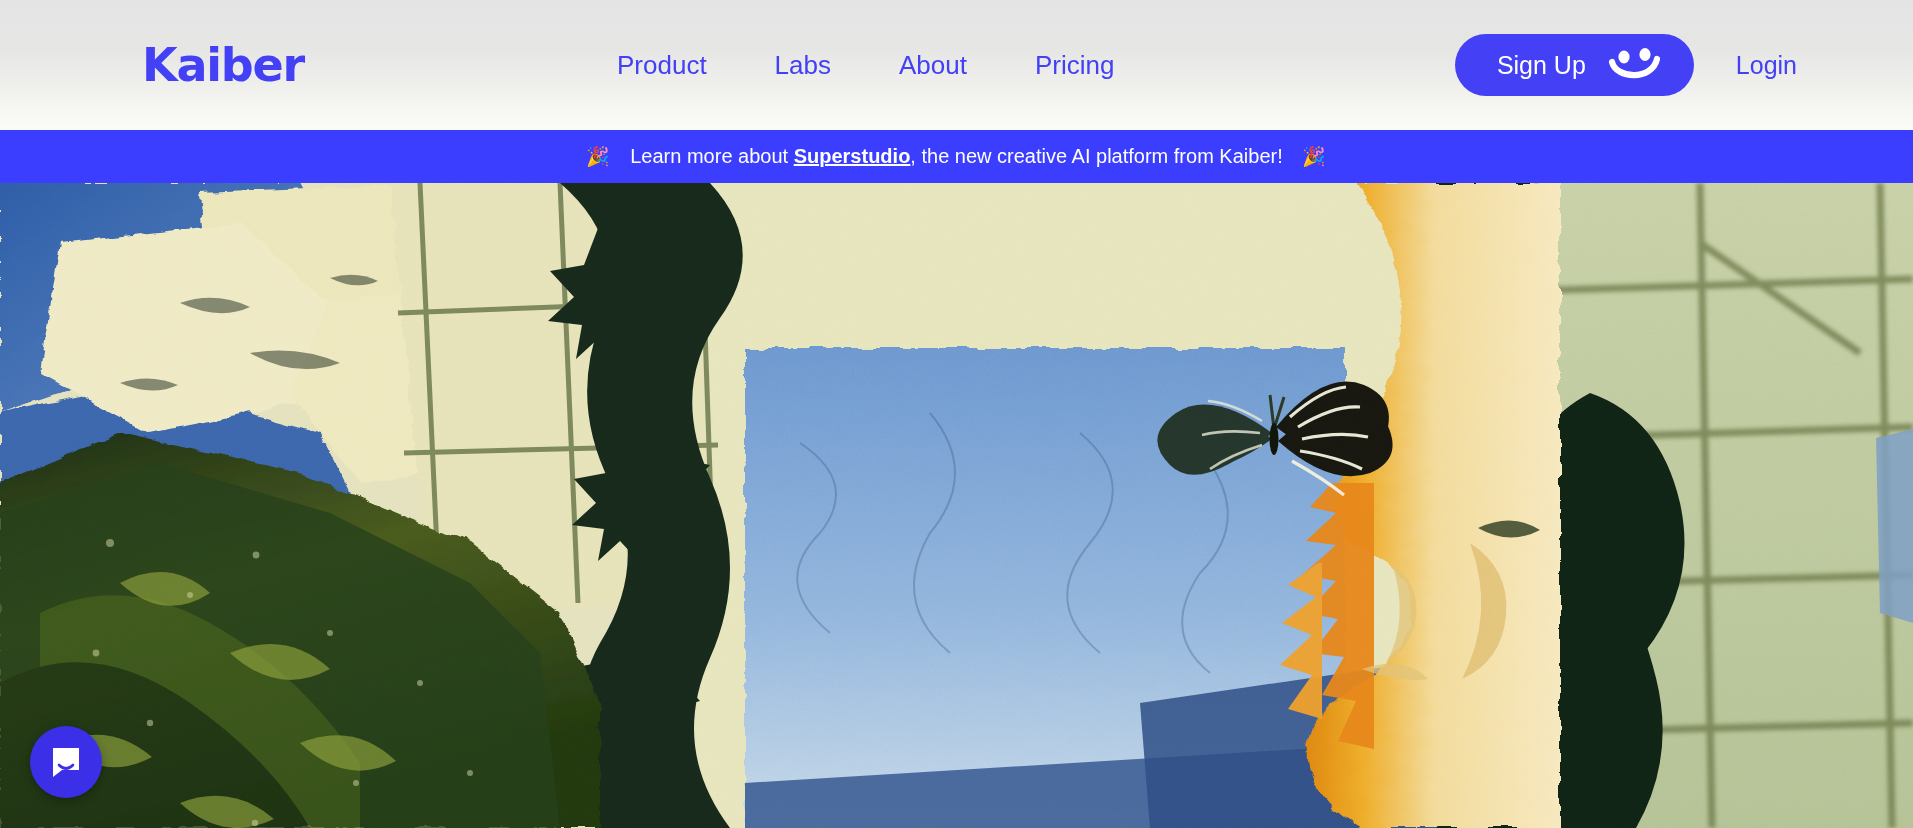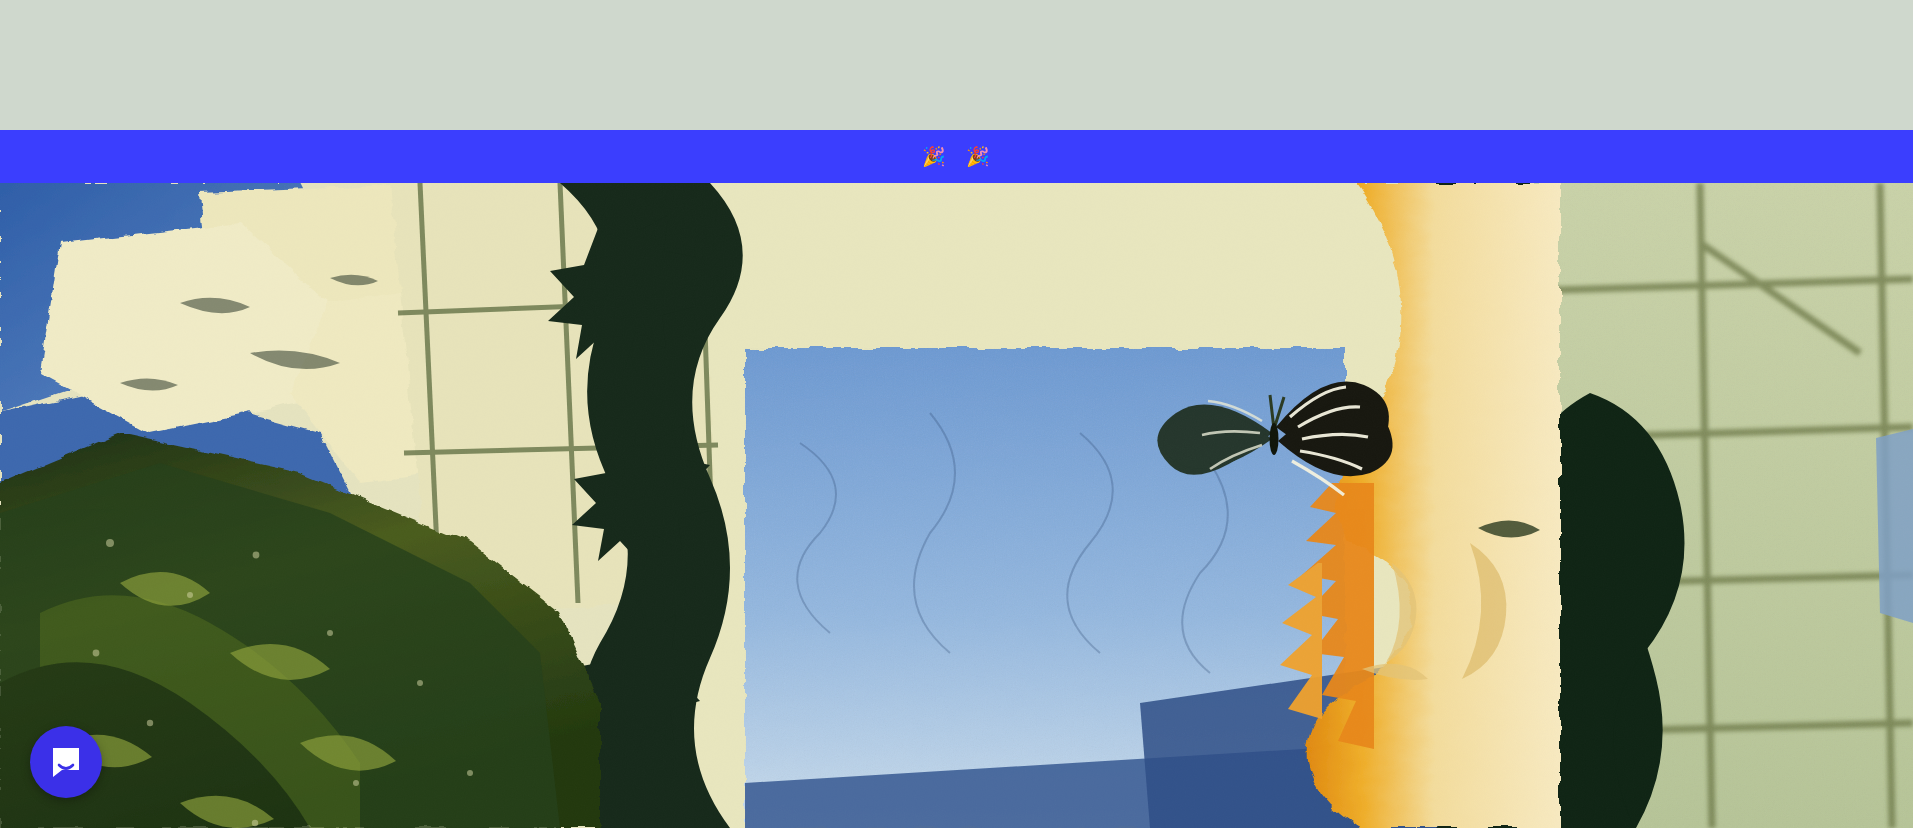--- a/index.html
+++ b/index.html
@@ -283,23 +283,49 @@
           <path d="M-10,12 q-32,10 -52,24"></path>
         </g>
         <path d="M2,-4 l-4,-34 M2,-4 l10,-32" stroke="#2B3A22" stroke-width="3" fill="none"></path>
         <ellipse cx="2" cy="6" rx="4.5" ry="16" fill="#101509"></ellipse>
       </g>
 
       <rect x="0" y="0" width="1913" height="645" filter="url(#grain)" fill="#ffffff" opacity=".18"></rect>
     </svg>
   </div>
 
+  <header class="header">
+
+    <div class="logo">Kaiber</div>
+
+    <nav class="nav">
+      <a href="#">Product</a>
+      <a href="#">Labs</a>
+      <a href="#">About</a>
+      <a href="#">Pricing</a>
+    </nav>
+
+    <div class="auth">
+      <button class="signup-btn">
+        <span>Sign Up</span>
+        <span>
+          <svg class="smiley" viewBox="0 0 52 34" aria-hidden="true">
+            <ellipse cx="16" cy="9" rx="5.6" ry="6.4" fill="#ffffff"></ellipse>
+            <ellipse cx="37" cy="6.5" rx="5.6" ry="6.4" fill="#ffffff"></ellipse>
+            <path d="M4,14 C8,31 44,33 49,11" stroke="#ffffff" stroke-width="6.2" fill="none" stroke-linecap="round"></path>
+          </svg>
+        </span>
+      </button>
+      <a href="#" class="login-link">Login</a>
+    </div>
+  </header>
 
   <div class="banner">
     <span class="b-emoji">🎉</span>
+    <span class="b-text"><span>Learn more about </span><span class="b-strong">Superstudio</span><span>, the new creative AI platform from Kaiber!</span></span>
     <span class="b-emoji">🎉</span>
   </div>
 
   <div class="intercom">
     <span>
       <svg viewBox="0 0 36 36" aria-hidden="true">
         <path d="M5,4 H31 V26 H14 L5,33 Z" fill="#ffffff"></path>
         <path d="M11,21 q7,7 14,0" stroke="#3B30E8" stroke-width="2.6" fill="none" stroke-linecap="round"></path>
       </svg>
     </span>

